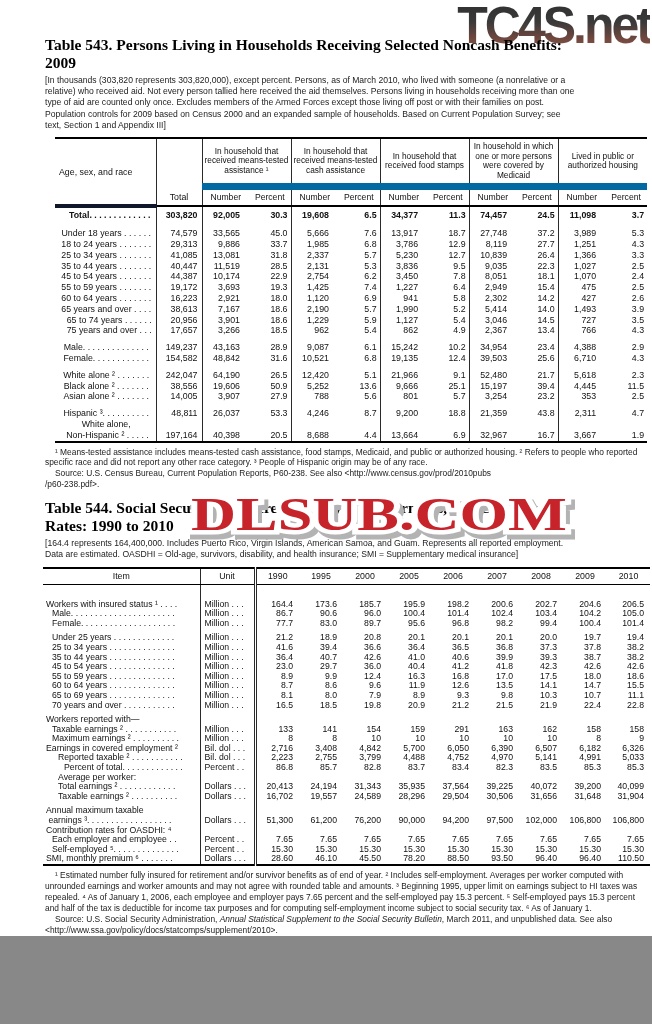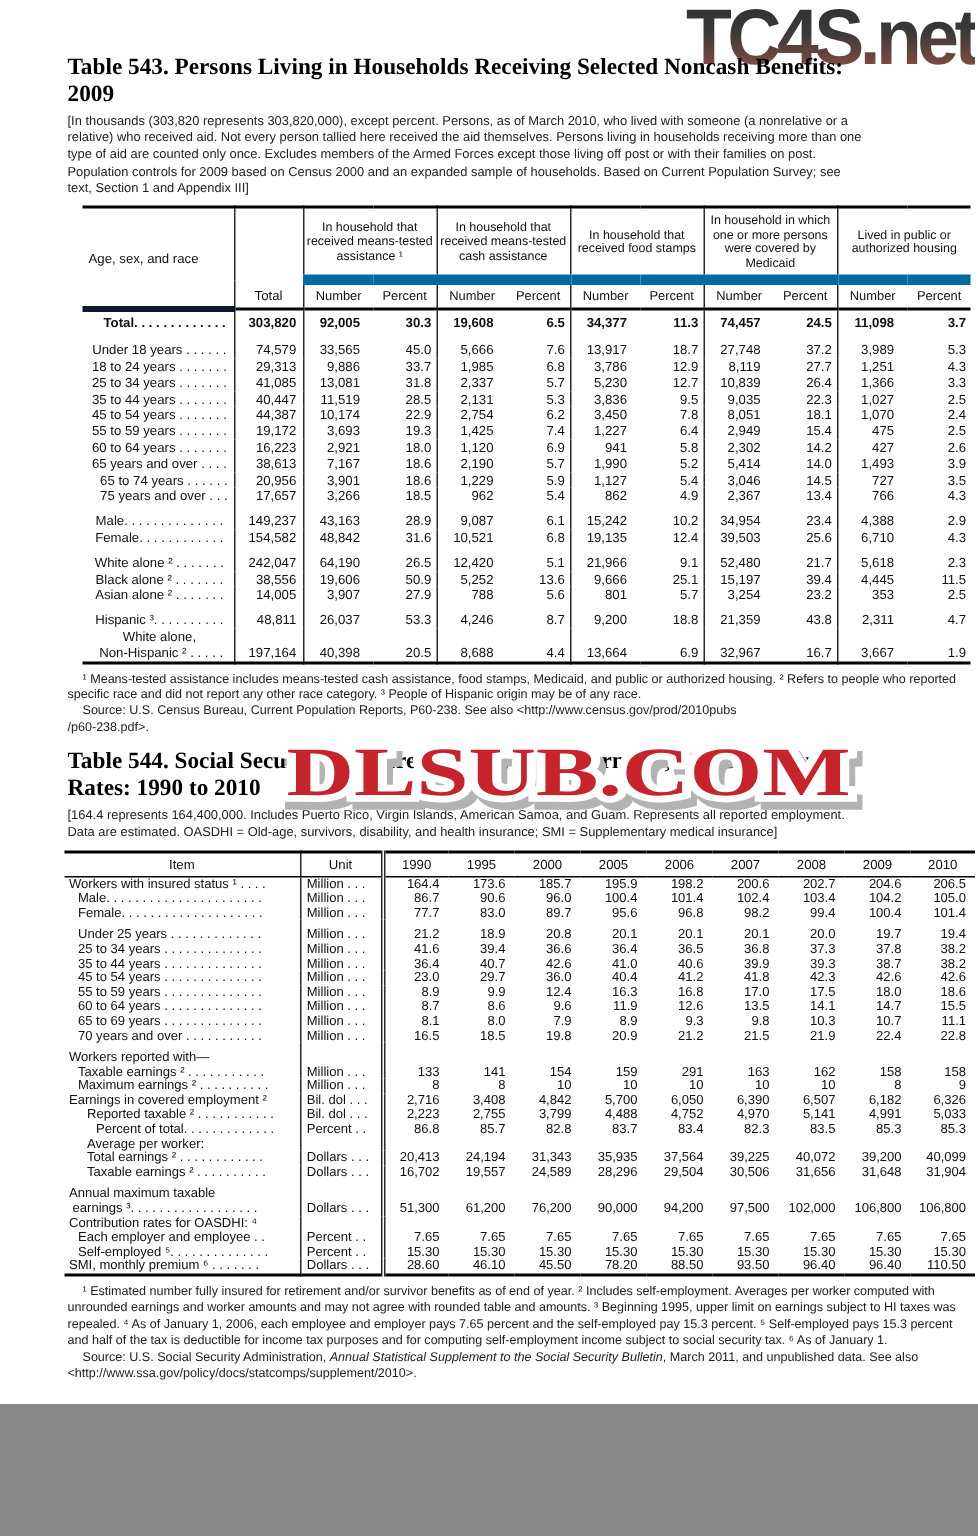--- a/index.html
+++ b/index.html
@@ -53,21 +53,21 @@
   #t544 .h-unit{border-right:3px double #2a2a2a;}
   #t544 td{line-height:9.6px;white-space:pre-line;}
   #t544 .c-item{text-align:left;border-right:1px solid #2a2a2a;}
   #t544 .ind0{padding-left:3px;}
   #t544 .ind1{padding-left:9px;}
   #t544 .ind2{padding-left:15px;}
   #t544 .ind3{padding-left:21px;}
   #t544 .c-unit{text-align:left;padding-left:4px;border-right:3px double #2a2a2a;}
   #t544 .c-yr{text-align:right;padding-right:6px;}
   #t544 tr.gap td{padding-top:5px;}
-  #t544 tbody tr:first-child td{padding-top:0;}
+  #t544 tbody tr:first-child td{padding-top:15px;}
 
   
   .fn{font-size:8.4px;line-height:10.9px;color:#222;margin:4px 10px 0 45px;}
   .fn p{margin:0;text-indent:10px;}
   .fn p.noind{text-indent:0;}
   .fn .it{font-style:italic;}
 
   
   .footer{position:absolute;left:55px;top:956px;font-size:12.8px;color:#4d7c0f;z-index:2;}
   .footer .pgnum{margin-right:10px;}

